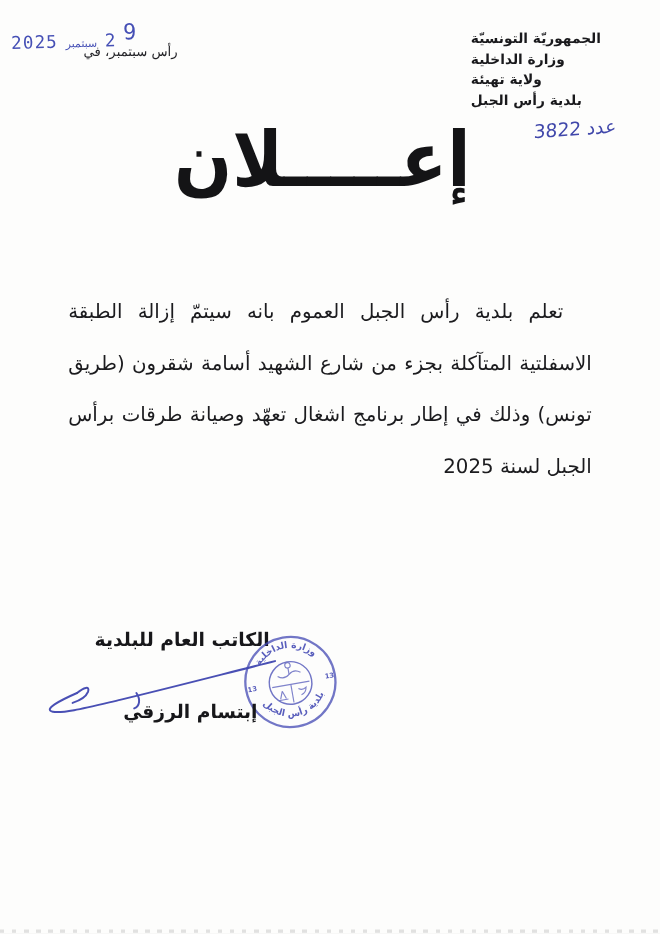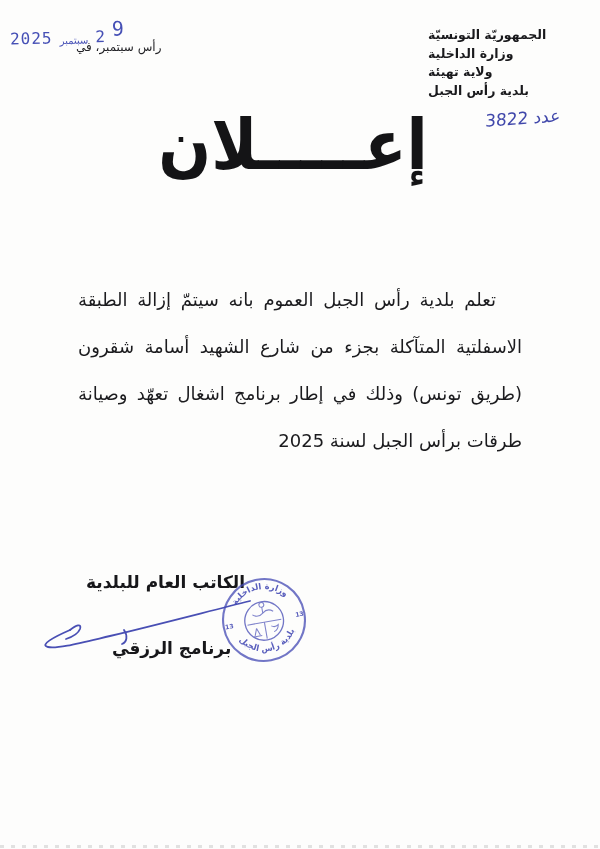--- a/index.html
+++ b/index.html
@@ -68,21 +68,21 @@
     letter-spacing:-1px;
   }
 
   
   .body-text{
     position:absolute;top:260px;left:62px;right:62px;
     direction:rtl;text-align:justify;
     font-size:18px;line-height:47px;
     color:#1b1b1e;
   }
-  .body-text p{margin:16px;text-indent:26px;}
+  .body-text p{margin:0;text-indent:26px;}
 
   
   .signatory-role{
     position:absolute;top:572px;left:86px;
     direction:rtl;font-size:17px;font-weight:bold;color:#17171a;
   }
   .signatory-name{
     position:absolute;top:638px;left:112px;
     direction:rtl;font-size:17px;font-weight:bold;color:#17171a;
   }
@@ -169,16 +169,16 @@
     <text font-size="9.5" font-weight="bold">
       <textPath href="#arcTop" startOffset="50%" text-anchor="middle">وزارة الداخلية</textPath>
     </text>
     <text font-size="9.5" font-weight="bold">
       <textPath href="#arcBot" startOffset="50%" text-anchor="middle">بلدية رأس الجبل</textPath>
     </text>
     <text x="5" y="53" font-size="7" font-weight="bold">13</text>
     <text x="86" y="53" font-size="7" font-weight="bold">13</text>
   </svg>
 
-  <div class="signatory-name">برنامج الرزقي</div>
+  <div class="signatory-name">إبتسام الرزقي</div>
 
   <div class="scan-artifact"></div>
 </div>
 
 </body></html>

